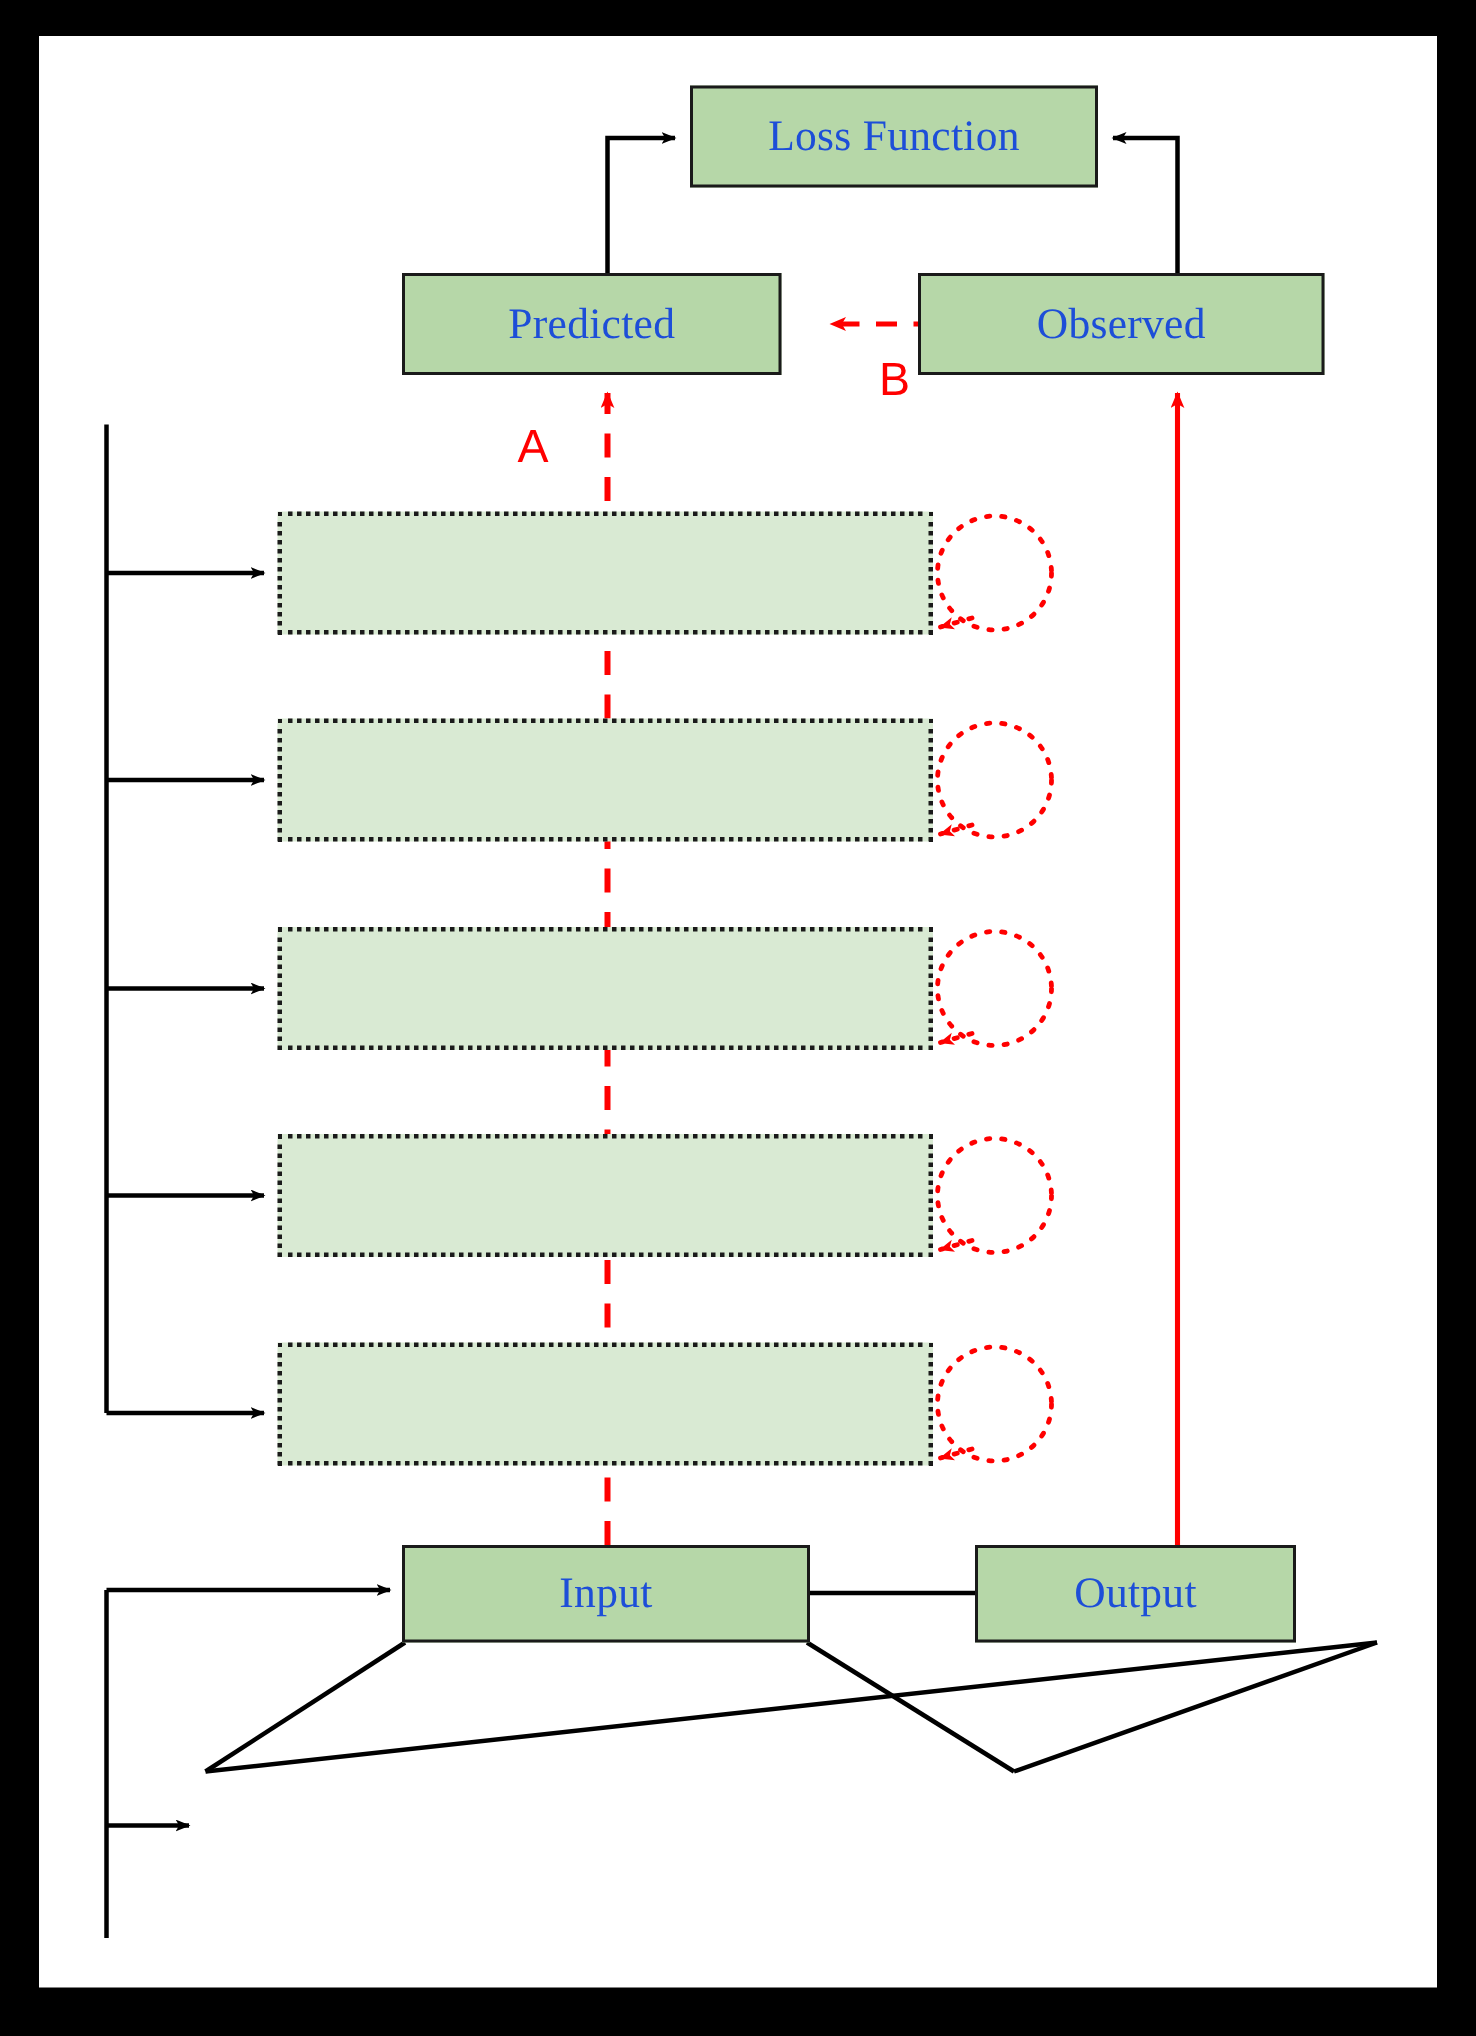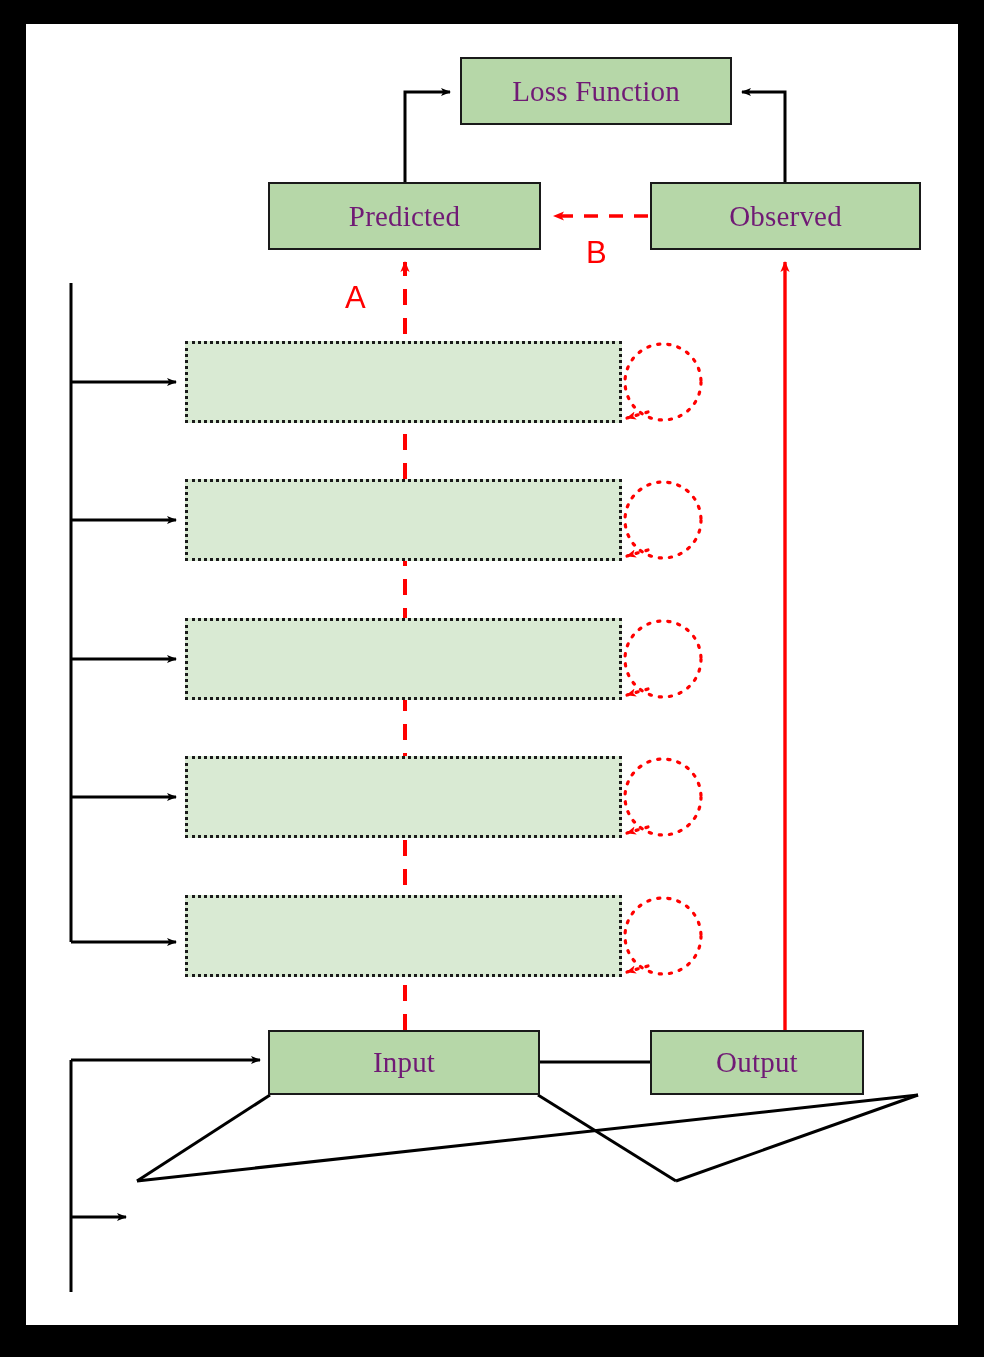--- a/index.html
+++ b/index.html
@@ -30,21 +30,21 @@
     width: 984px;
     height: 1357px;
     pointer-events: none;
   }
   .node {
     position: absolute;
     box-sizing: border-box;
     display: flex;
     align-items: center;
     justify-content: center;
-    color: #701a75;
+    color: #1d4ed8;
     font-family: "Liberation Serif", serif;
     font-size: 29px;
     line-height: 1;
     letter-spacing: 0.2px;
   }
   .node.solid {
     background: #b6d7a8;
     border: 2px solid #1a1a1a;
   }
   .node.dotted {
@@ -143,25 +143,25 @@
     <g stroke="#ff0000" stroke-width="3.2" fill="none" stroke-dasharray="2.2,8" stroke-linecap="round">
       <circle cx="663" cy="936" r="38"></circle>
       <path d="M648,966 L627,972" marker-end="url(#arrow-red-small)"></path>
     </g>
   </svg>
 
   <div class="node solid" style="left:460px; top:57px; width:272px; height:68px;">
     <span>Loss Function</span>
   </div>
 
-  <div class="node solid" style="left:268px; top:182px; width:273px; height:68px;">
+  <div class="node solid" style="left:268px; top:182px; width:253px; height:68px;">
     <span>Predicted</span>
   </div>
 
-  <div class="node solid" style="left:650px; top:182px; width:271px; height:68px;">
+  <div class="node solid" style="left:612px; top:182px; width:271px; height:68px;">
     <span>Observed</span>
   </div>
 
   <div class="node dotted" style="left:185px; top:341px; width:437px; height:82px;">
     <span></span>
   </div>
   <div class="node dotted" style="left:185px; top:479px; width:437px; height:82px;">
     <span></span>
   </div>
   <div class="node dotted" style="left:185px; top:618px; width:437px; height:82px;">

